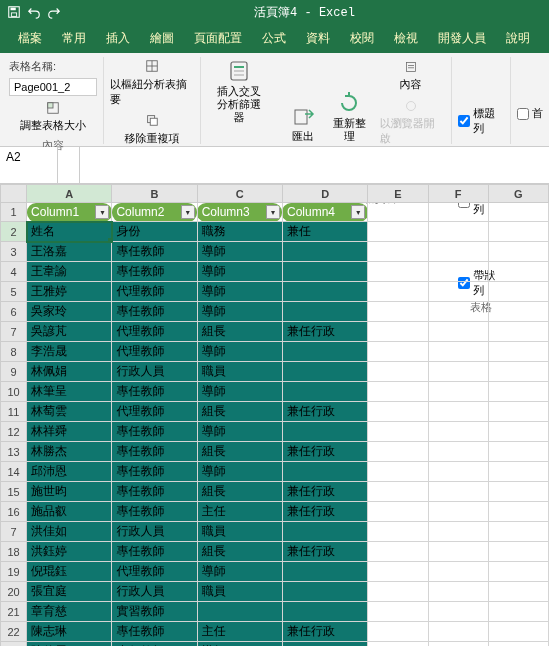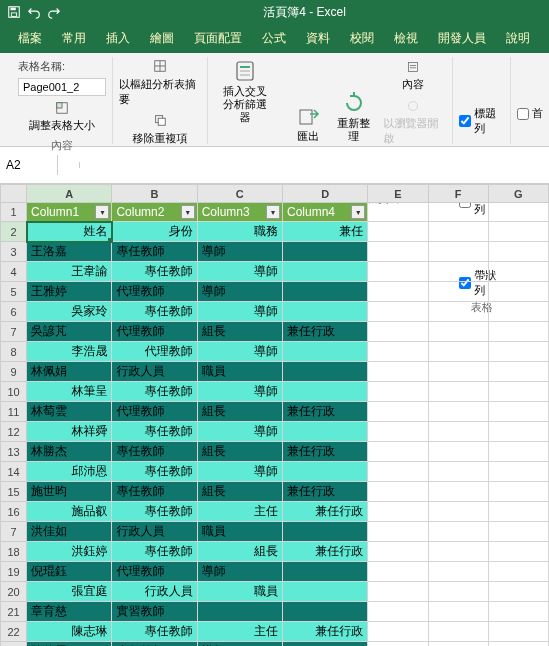--- a/index.html
+++ b/index.html
@@ -1,28 +1,28 @@
 <!DOCTYPE html>
 <html><head>
 <meta charset="utf-8">
 <style>
 * { margin: 0; padding: 0; box-sizing: border-box; }
 body { font-family: "Microsoft JhengHei", "微軟正黑體", sans-serif; font-size: 12px; background: #fff; width: 549px; }
 
 
-.titlebar { background: #217346; height: 24px; display: flex; align-items: center; color: #fff; padding: 0 4px; }
+.titlebar { background: #217346; height: 24px; display: flex; align-items: center; color: #fff; padding: 0 4px; font-family: Liberation Mono, monospace; }
 .qa-btn { width: 20px; height: 20px; display: flex; align-items: center; justify-content: center; color: #fff; font-size: 13px; }
 .title-text { flex: 1; text-align: center; font-size: 12px; }
 
 
 .ribbon-tabs { background: #217346; display: flex; padding: 0 8px; }
 .ribbon-tab { padding: 6px 10px; color: #fef9c3; font-size: 12px; cursor: pointer; }
 
 
-.ribbon-body { background: #f3f3f3; border-bottom: 1px solid #ccc; display: flex; padding: 4px 0 2px 12px; height: 94px; }
+.ribbon-body { background: #f3f3f3; border-bottom: 1px solid #ccc; display: flex; padding: 4px 0 2px 3px; height: 94px; }
 .ribbon-group { display: flex; flex-direction: column; padding: 0 6px; border-right: 1px solid #ddd; }
 .group-content { flex: 1; display: flex; }
 .group-label { text-align: center; font-size: 11px; color: #666; padding-top: 2px; }
 
 .name-label { font-size: 11px; color: #444; padding: 2px 0; }
 .name-input { border: 1px solid #ccc; padding: 2px 4px; font-size: 11px; width: 88px; background: #fff; }
 .resize-btn { font-size: 11px; padding: 3px 0; cursor: pointer; display: flex; align-items: center; gap: 3px; flex-direction: column; }
 .tool-item { font-size: 11px; padding: 2px 0; display: flex; align-items: center; gap: 4px; cursor: pointer; flex-direction: column; }
 .convert-highlight { border: 2px solid #cc0000; padding: 1px 3px; }
 .big-btn { display: flex; flex-direction: column; align-items: center; justify-content: center; padding: 0 6px; cursor: pointer; }
@@ -30,41 +30,41 @@
 .big-btn .lbl { font-size: 11px; text-align: center; line-height: 1.2; }
 .chk { display: flex; align-items: center; gap: 3px; font-size: 11px; margin-top: 45px; }
 .chk input { width: 12px; height: 12px; }
 
 
 .callout { position: absolute; left: 80px; top: 148px; font-size: 24px; display: flex; }
 .callout .black { color: #000; }
 .callout .red { color: #c00000; }
 
 
-.formula-row { display: flex; border-bottom: 1px solid #ccc; position: relative; align-items: center; }
+.formula-row { display: flex; border-bottom: 1px solid #ccc; position: relative; }
 .name-box { width: 58px; border-right: 1px solid #ccc; padding: 3px 6px; font-size: 12px; background: #fff; }
 .fx { width: 22px; text-align: center; color: #888; padding: 3px 0; border-right: 1px solid #ccc; }
 .formula-input { flex: 1; padding: 3px 6px; font-size: 12px; background: #fff; height: 36px; }
 
 
 .grid { position: relative; }
 .grid table { border-collapse: collapse; width: 100%; table-layout: fixed; }
 .col-hdr, .row-hdr { background: #e6e6e6; border: 1px solid #ccc; font-size: 11px; color: #444; text-align: center; }
 .col-hdr { height: 18px; }
 .row-hdr { width: 26px; }
 .col-hdr.sel, .row-hdr.sel { background: #d2e8d4; }
 .cell { border: 1px solid #d4d4d4; font-size: 12px; padding: 1px 4px; height: 19px; overflow: hidden; white-space: nowrap; }
 
 
-.tbl-hdr { background: #70ad47; color: #fff; font-weight: normal; position: relative; }
+.tbl-hdr { background: #70ad47; color: #fff; font-weight: normal; position: relative; border-radius: 9px; }
 .tbl-hdr .dd { position: absolute; right: 2px; top: 2px; width: 14px; height: 14px; background: #f0f0f0; border: 1px solid #999; font-size: 8px; color: #333; display: flex; align-items: center; justify-content: center; }
 
 
 .band-even { background: #0f766e; }
-.band-odd { background: #5eead4; text-align: right; }
+.band-odd { background: #0f766e; }
 
 
 .active { outline: 2px solid #217346; outline-offset: -1px; position: relative; }
 .autofit { position: absolute; right: -3px; bottom: -3px; width: 6px; height: 6px; background: #217346; }
 
 svg { display: block; }
 </style>
 </head>
 <body>
 

